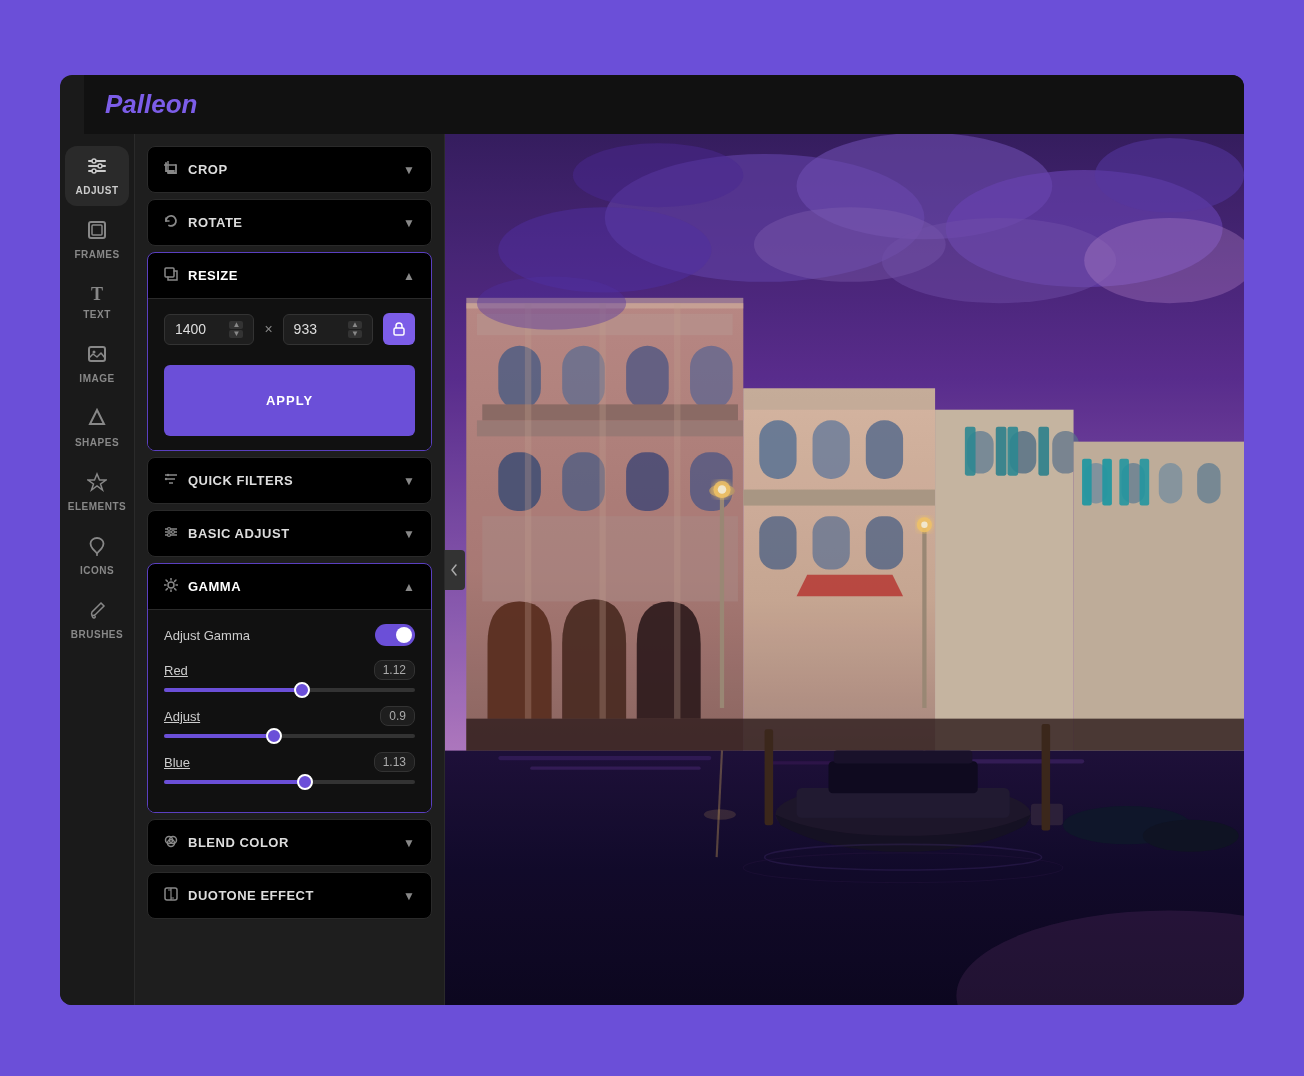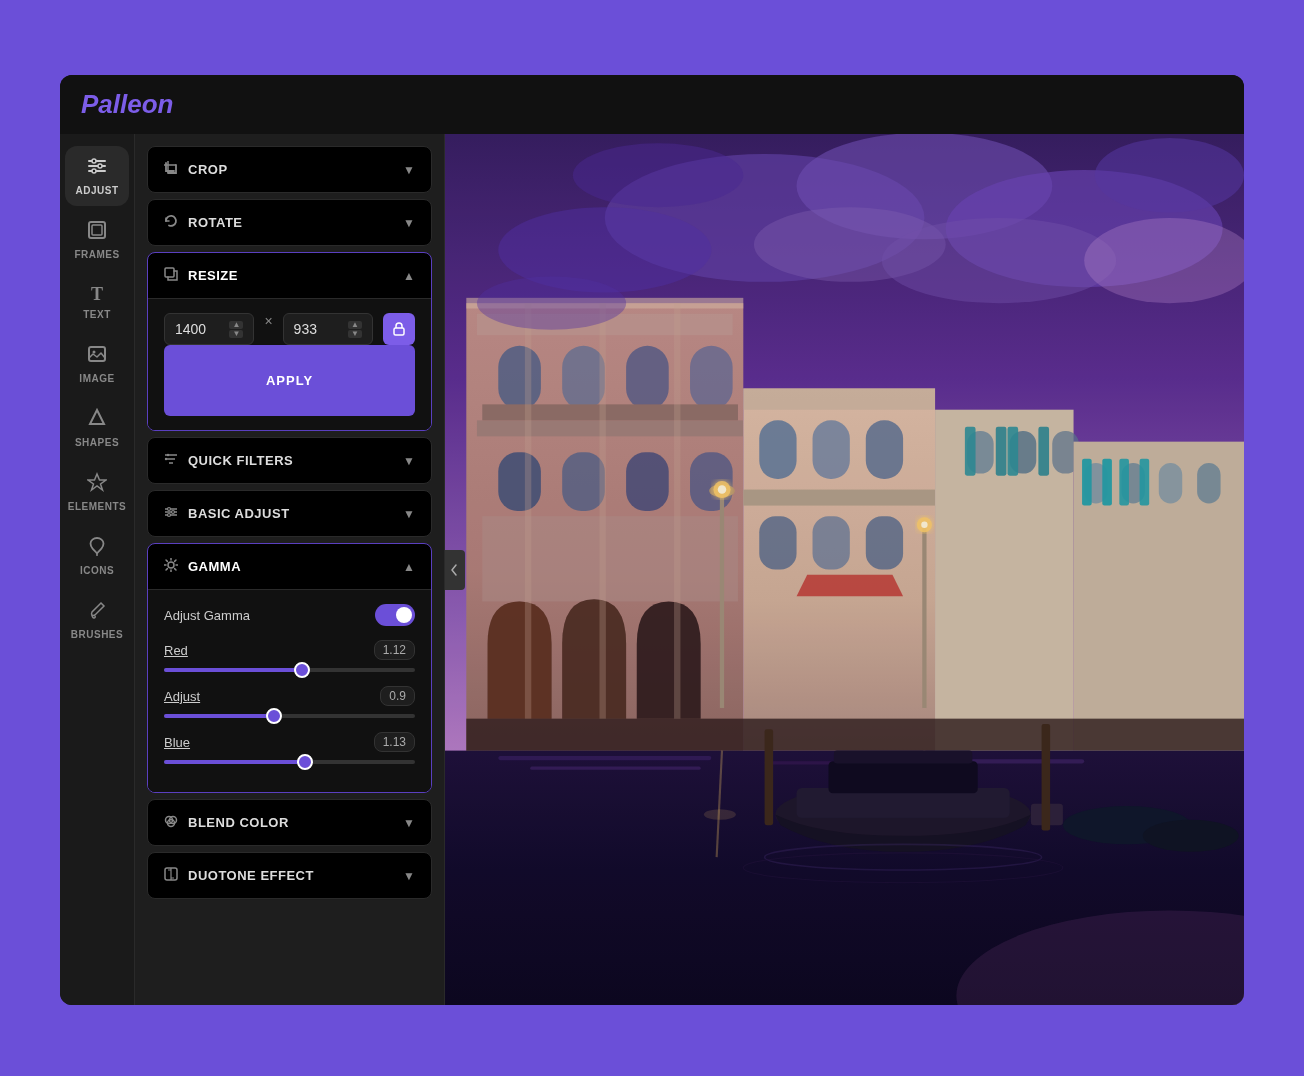--- a/index.html
+++ b/index.html
@@ -17,20 +17,21 @@
       overflow: hidden;
       display: flex;
       flex-direction: column;
       height: 930px;
     }
     .header {
       background: #111;
       padding: 14px 21px;
       display: flex;
       align-items: center;
+      margin-left: 24px;
     }
     .logo {
       font-size: 26px;
       font-weight: 700;
       color: #7c5de8;
       font-style: italic;
     }
     .main-content {
       display: flex;
       flex: 1;
@@ -131,22 +132,23 @@
       transform: rotate(0deg);
     }
     .accordion-body {
       padding: 14px 16px;
       background: #111;
       border-top: 1px solid #2a2a2a;
     }
     
     .resize-row {
       display: flex;
+      align-items: center;
       gap: 10px;
-      margin-bottom: 0;
+      margin-bottom: 20px;
     }
     .num-input-wrap {
       display: flex;
       align-items: center;
       background: #1e1e1e;
       border: 1px solid #333;
       border-radius: 6px;
       padding: 6px 10px;
       flex: 1;
     }

